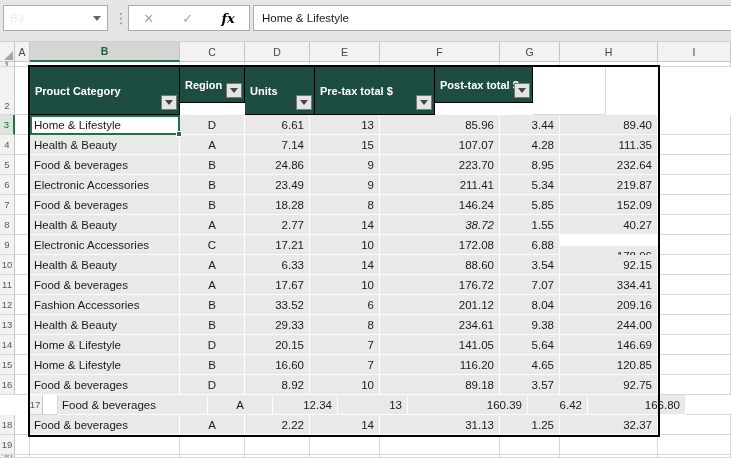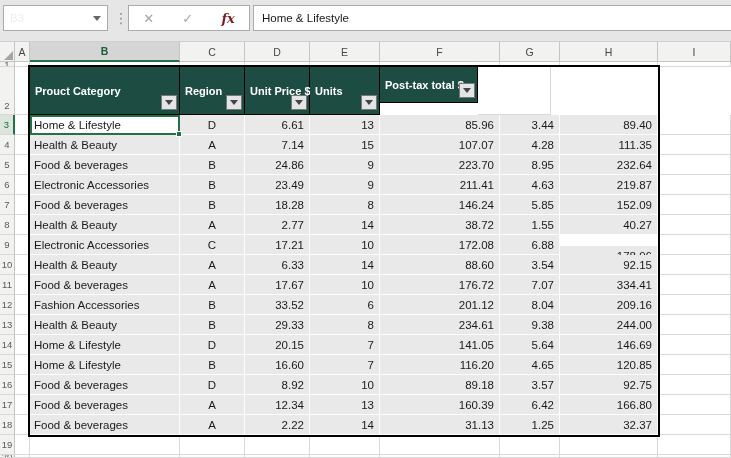--- a/index.html
+++ b/index.html
@@ -17,21 +17,21 @@
   .nb-arrow i { width:0; height:0; border-left:4px solid transparent;
                 border-right:4px solid transparent; border-top:5px solid #666; }
   .dots { position:absolute; left:114px; top:8px; color:#8a8a8a; font-size:14px;
           letter-spacing:0; line-height:20px; }
   .fx-panel { position:absolute; left:128px; top:5px; width:122px; height:26px;
               background:#fff; border:1px solid #ababab; display:flex;
               align-items:center; justify-content:space-around; }
   .tb-btn { display:inline-block; text-align:center; cursor:default; }
   .tb-btn.cancel { color:#a6a6a6; font-size:13px; }
   .tb-btn.enter  { color:#a6a6a6; font-size:13px; }
-  .tb-btn.fx { color:#7f1d1d; font-size:13px; font-style:italic; font-weight:bold;
+  .tb-btn.fx { color:#000000; font-size:13px; font-style:italic; font-weight:bold;
                font-family:"DejaVu Serif", serif; }
   .formula-bar { position:absolute; left:253px; top:5px; width:478px; height:26px;
                  background:#fff; border:1px solid #ababab; border-right:none;
                  display:flex; align-items:center; }
   .formula-bar span { padding-left:8px; font-size:11.5px; color:#1a1a1a; }
 
   
   .sheet { position:absolute; left:0; top:42px; width:731px; height:416px; background:#fff; }
   .grid-row { display:flex; }
   .cell, .gut, .colhead, .corner { flex:none; overflow:hidden; }
@@ -132,34 +132,34 @@
         </div>
         <div class="grid-row" style="height: 48px;">
           <div class="gut bottom" style="width: 15px; height: 48px;">2</div>
           <div class="cell empty" style="width: 15px; height: 48px;"></div>
           <div class="cell thead" style="width: 150px; height: 48px;">
             <span>Prouct Category</span>
             <span class="filter-btn">
               <i></i>
             </span>
           </div>
-          <div class="cell thead" style="width: 65px; height: 48px;">
+          <div class="cell thead" style="width: 65px; height: 36px;">
             <span>Region</span>
-            <span class="filter-btn">
-              <i></i>
-            </span>
-          </div>
-          <div class="cell thead" style="width: 65px; height: 48px;">
-            <span>Unit Price $</span>
             <span class="filter-btn">
               <i></i>
             </span>
           </div>
           <div class="cell thead" style="width: 70px; height: 48px;">
             <span>Units</span>
+            <span class="filter-btn">
+              <i></i>
+            </span>
+          </div>
+          <div class="cell thead" style="width: 120px; height: 48px;">
+            <span>Pre-tax total $</span>
             <span class="filter-btn">
               <i></i>
             </span>
           </div>
           <div class="cell thead" style="width: 98px; height: 36px;">
             <span>Post-tax total $</span>
             <span class="filter-btn">
               <i></i>
             </span>
           </div>
@@ -202,21 +202,21 @@
           <div class="cell empty" style="width: 73px; height: 20px;"></div>
         </div>
         <div class="grid-row" style="height: 20px;">
           <div class="gut" style="width: 15px; height: 20px;">6</div>
           <div class="cell empty" style="width: 15px; height: 20px;"></div>
           <div class="cell data al" style="width: 150px; height: 20px;">Electronic Accessories</div>
           <div class="cell data ac" style="width: 65px; height: 20px;">B</div>
           <div class="cell data ar" style="width: 65px; height: 20px;">23.49</div>
           <div class="cell data ar" style="width: 70px; height: 20px;">9</div>
           <div class="cell data ar" style="width: 120px; height: 20px;">211.41</div>
-          <div class="cell data ar" style="width: 60px; height: 20px;">4.63</div>
+          <div class="cell data ar" style="width: 60px; height: 20px;">5.34</div>
           <div class="cell data ar" style="width: 98px; height: 20px;">219.87</div>
           <div class="cell empty" style="width: 73px; height: 20px;"></div>
         </div>
         <div class="grid-row" style="height: 20px;">
           <div class="gut" style="width: 15px; height: 20px;">7</div>
           <div class="cell empty" style="width: 15px; height: 20px;"></div>
           <div class="cell data al" style="width: 150px; height: 20px;">Food &amp; beverages</div>
           <div class="cell data ac" style="width: 65px; height: 20px;">B</div>
           <div class="cell data ar" style="width: 65px; height: 20px;">18.28</div>
           <div class="cell data ar" style="width: 70px; height: 20px;">8</div>
@@ -225,21 +225,21 @@
           <div class="cell data ar" style="width: 98px; height: 20px;">152.09</div>
           <div class="cell empty" style="width: 73px; height: 20px;"></div>
         </div>
         <div class="grid-row" style="height: 20px;">
           <div class="gut" style="width: 15px; height: 20px;">8</div>
           <div class="cell empty" style="width: 15px; height: 20px;"></div>
           <div class="cell data al" style="width: 150px; height: 20px;">Health &amp; Beauty</div>
           <div class="cell data ac" style="width: 65px; height: 20px;">A</div>
           <div class="cell data ar" style="width: 65px; height: 20px;">2.77</div>
           <div class="cell data ar" style="width: 70px; height: 20px;">14</div>
-          <div class="cell data ar" style="width: 120px; height: 20px;">38.72</div>
+          <div class="cell data ar" style="width: 120px; height: 20px; font-style: italic;">38.72</div>
           <div class="cell data ar" style="width: 60px; height: 20px;">1.55</div>
           <div class="cell data ar" style="width: 98px; height: 20px;">40.27</div>
           <div class="cell empty" style="width: 73px; height: 20px;"></div>
         </div>
         <div class="grid-row" style="height: 20px;">
           <div class="gut" style="width: 15px; height: 20px;">9</div>
           <div class="cell empty" style="width: 15px; height: 20px;"></div>
           <div class="cell data al" style="width: 150px; height: 20px;">Electronic Accessories</div>
           <div class="cell data ac" style="width: 65px; height: 20px;">C</div>
           <div class="cell data ar" style="width: 65px; height: 20px;">17.21</div>
@@ -326,21 +326,21 @@
           <div class="cell empty" style="width: 15px; height: 20px;"></div>
           <div class="cell data al" style="width: 150px; height: 20px;">Food &amp; beverages</div>
           <div class="cell data ac" style="width: 65px; height: 20px;">D</div>
           <div class="cell data ar" style="width: 65px; height: 20px;">8.92</div>
           <div class="cell data ar" style="width: 70px; height: 20px;">10</div>
           <div class="cell data ar" style="width: 120px; height: 20px;">89.18</div>
           <div class="cell data ar" style="width: 60px; height: 20px;">3.57</div>
           <div class="cell data ar" style="width: 98px; height: 20px;">92.75</div>
           <div class="cell empty" style="width: 73px; height: 20px;"></div>
         </div>
-        <div class="grid-row" style="height: 20px;">
+        <div class="grid-row" style="height: 20px; margin-left: 28px;">
           <div class="gut" style="width: 15px; height: 20px;">17</div>
           <div class="cell empty" style="width: 15px; height: 20px;"></div>
           <div class="cell data al" style="width: 150px; height: 20px;">Food &amp; beverages</div>
           <div class="cell data ac" style="width: 65px; height: 20px;">A</div>
           <div class="cell data ar" style="width: 65px; height: 20px;">12.34</div>
           <div class="cell data ar" style="width: 70px; height: 20px;">13</div>
           <div class="cell data ar" style="width: 120px; height: 20px;">160.39</div>
           <div class="cell data ar" style="width: 60px; height: 20px;">6.42</div>
           <div class="cell data ar" style="width: 98px; height: 20px;">166.80</div>
           <div class="cell empty" style="width: 73px; height: 20px;"></div>

